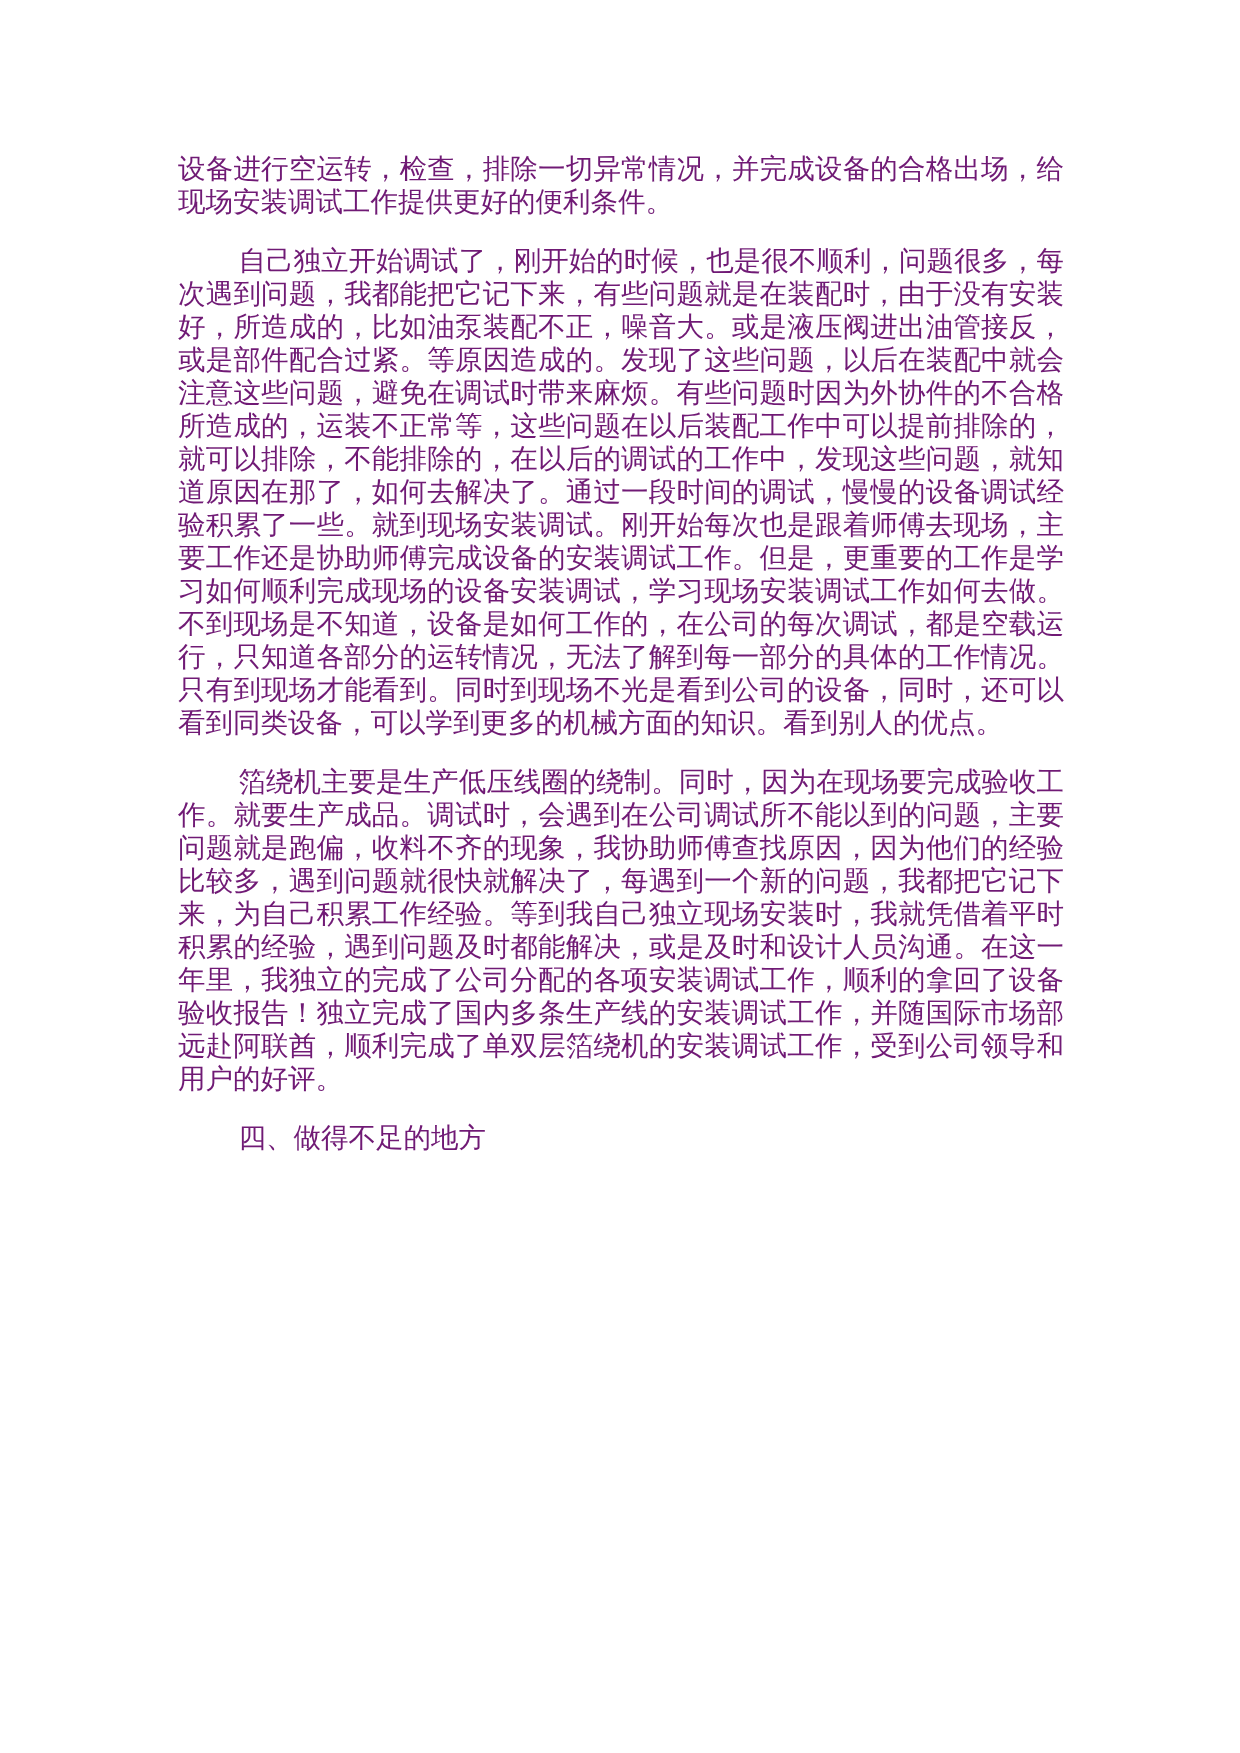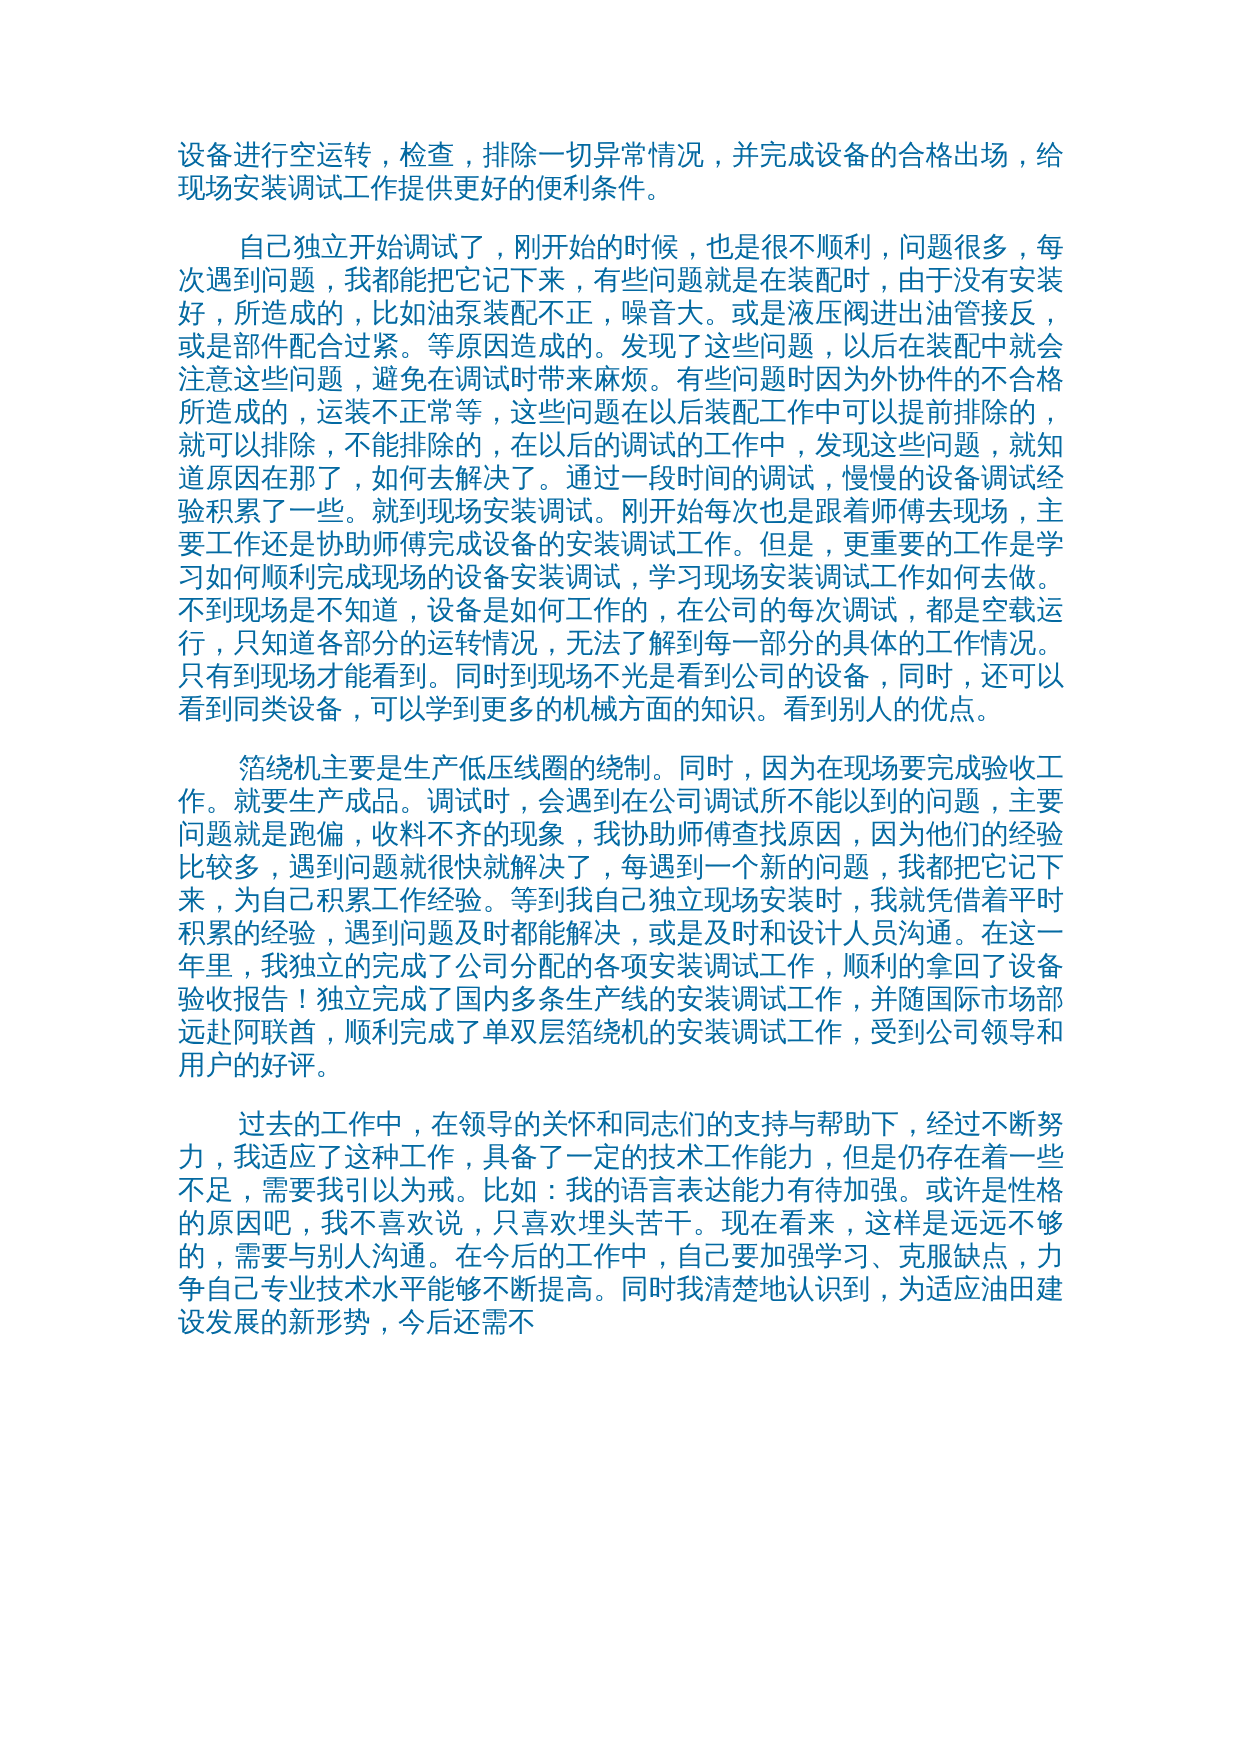--- a/index.html
+++ b/index.html
@@ -32,18 +32,18 @@
   .text-block p + p {
     margin-top: 26px;
   }
   .text-block p.indent {
     text-indent: 2.2em;
   }
 </style>
 </head>
 <body style="background: rgb(255, 255, 255);">
 
-<div class="text-block" id="doc" style="color: #0369a1;">
+<div class="text-block" id="doc" style="color: #701a75; margin-top: 14px;">
     <p>设备进行空运转，检查，排除一切异常情况，并完成设备的合格出场，给现场安装调试工作提供更好的便利条件。</p>
     <p class="indent">自己独立开始调试了，刚开始的时候，也是很不顺利，问题很多，每次遇到问题，我都能把它记下来，有些问题就是在装配时，由于没有安装好，所造成的，比如油泵装配不正，噪音大。或是液压阀进出油管接反，或是部件配合过紧。等原因造成的。发现了这些问题，以后在装配中就会注意这些问题，避免在调试时带来麻烦。有些问题时因为外协件的不合格所造成的，运装不正常等，这些问题在以后装配工作中可以提前排除的，就可以排除，不能排除的，在以后的调试的工作中，发现这些问题，就知道原因在那了，如何去解决了。通过一段时间的调试，慢慢的设备调试经验积累了一些。就到现场安装调试。刚开始每次也是跟着师傅去现场，主要工作还是协助师傅完成设备的安装调试工作。但是，更重要的工作是学习如何顺利完成现场的设备安装调试，学习现场安装调试工作如何去做。不到现场是不知道，设备是如何工作的，在公司的每次调试，都是空载运行，只知道各部分的运转情况，无法了解到每一部分的具体的工作情况。只有到现场才能看到。同时到现场不光是看到公司的设备，同时，还可以看到同类设备，可以学到更多的机械方面的知识。看到别人的优点。</p>
     <p class="indent">箔绕机主要是生产低压线圈的绕制。同时，因为在现场要完成验收工作。就要生产成品。调试时，会遇到在公司调试所不能以到的问题，主要问题就是跑偏，收料不齐的现象，我协助师傅查找原因，因为他们的经验比较多，遇到问题就很快就解决了，每遇到一个新的问题，我都把它记下来，为自己积累工作经验。等到我自己独立现场安装时，我就凭借着平时积累的经验，遇到问题及时都能解决，或是及时和设计人员沟通。在这一年里，我独立的完成了公司分配的各项安装调试工作，顺利的拿回了设备验收报告！独立完成了国内多条生产线的安装调试工作，并随国际市场部远赴阿联酋，顺利完成了单双层箔绕机的安装调试工作，受到公司领导和用户的好评。</p>
-    <p class="indent">过去的工作中，在领导的关怀和同志们的支持与帮助下，经过不断努力，我适应了这种工作，具备了一定的技术工作能力，但是仍存在着一些不足，需要我引以为戒。比如：我的语言表达能力有待加强。或许是性格的原因吧，我不喜欢说，只喜欢埋头苦干。现在看来，这样是远远不够的，需要与别人沟通。在今后的工作中，自己要加强学习、克服缺点，力争自己专业技术水平能够不断提高。同时我清楚地认识到，为适应油田建设发展的新形势，今后还需不</p>
+    <p class="indent">四、做得不足的地方</p>
   </div>
 
 </body></html>

